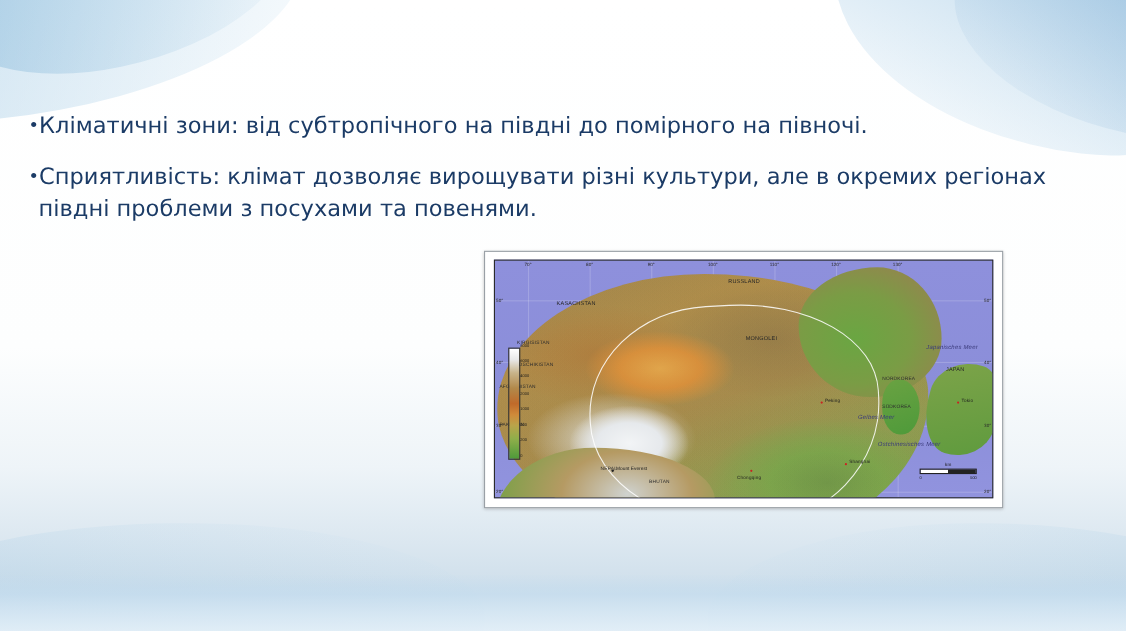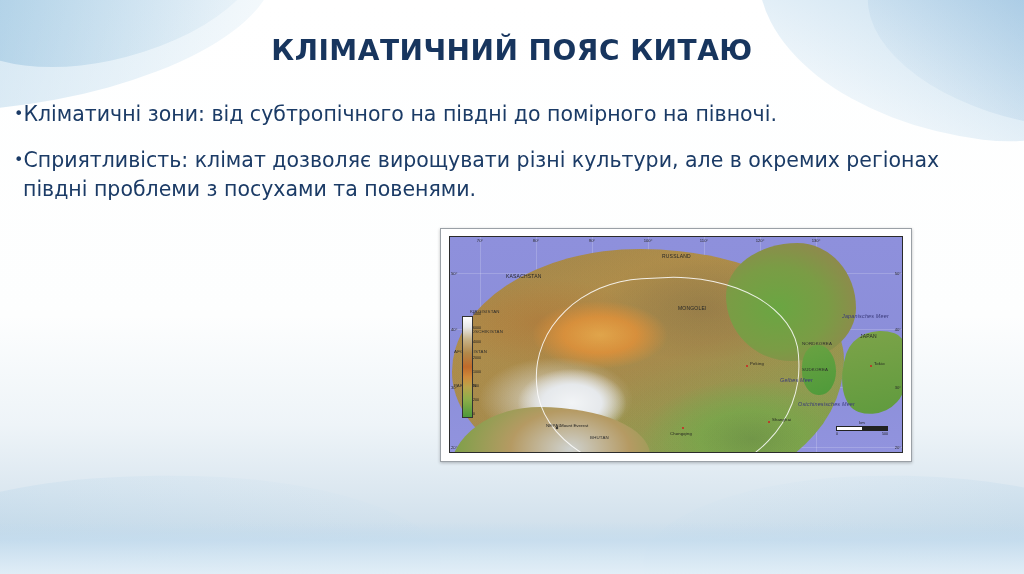--- a/index.html
+++ b/index.html
@@ -98,20 +98,21 @@
     color: #1b3b66;
     font-size: 20.5px;
     line-height: 1.45;
     font-family: "DejaVu Sans", sans-serif;
   }
   .bullet {
     display: block;
     margin-bottom: 16px;
     text-indent: -9px;
     padding-left: 9px;
+    margin-left: 12px;
   }
   .bullet .dot {
     font-size: 16px;
     vertical-align: 2px;
   }
 
   
   .map-frame {
     position: absolute;
     left: 440px;
@@ -328,21 +329,20 @@
 <div id="slide">
 
   <div class="swoosh sw-tl"></div>
   <div class="swoosh sw-tl2"></div>
   <div class="swoosh sw-tr"></div>
   <div class="swoosh sw-tr2"></div>
   <div class="swoosh sw-bl"></div>
   <div class="swoosh sw-br"></div>
   <div class="band-bottom"></div>
 
-  <div class="title">КЛІМАТИЧНИЙ ПОЯС КИТАЮ</div>
 
   <div class="bullets">
     <div class="bullet">
       <span class="dot">•</span><span>Кліматичні зони: від субтропічного на півдні до помірного на півночі.</span>
     </div>
     <div class="bullet">
       <span class="dot">•</span><span>Сприятливість: клімат дозволяє вирощувати різні культури, але в окремих регіонах півдні проблеми з посухами та повенями.</span>
     </div>
   </div>
 

